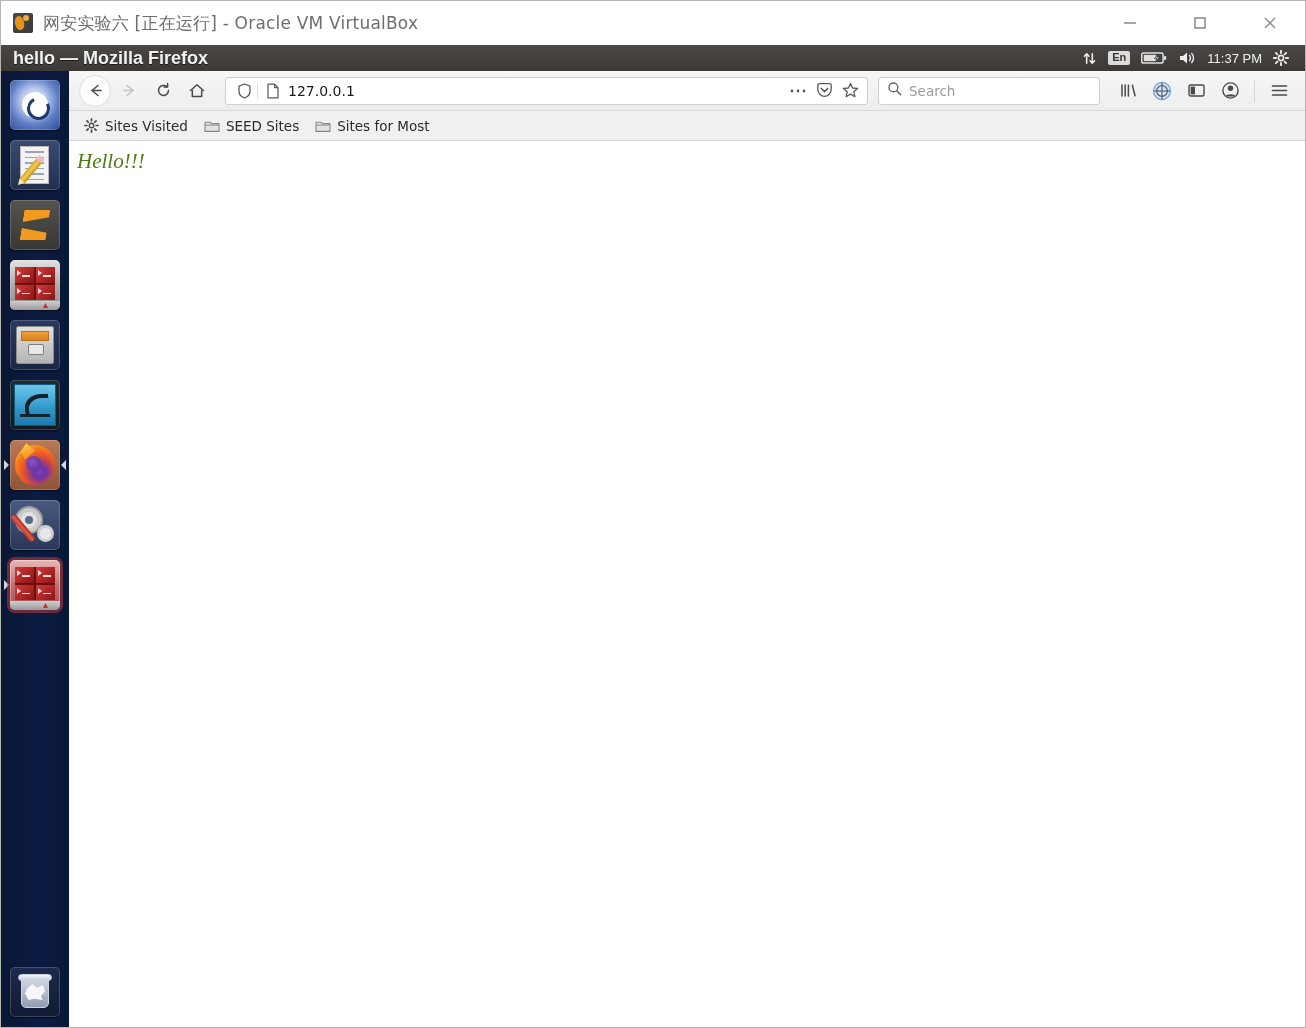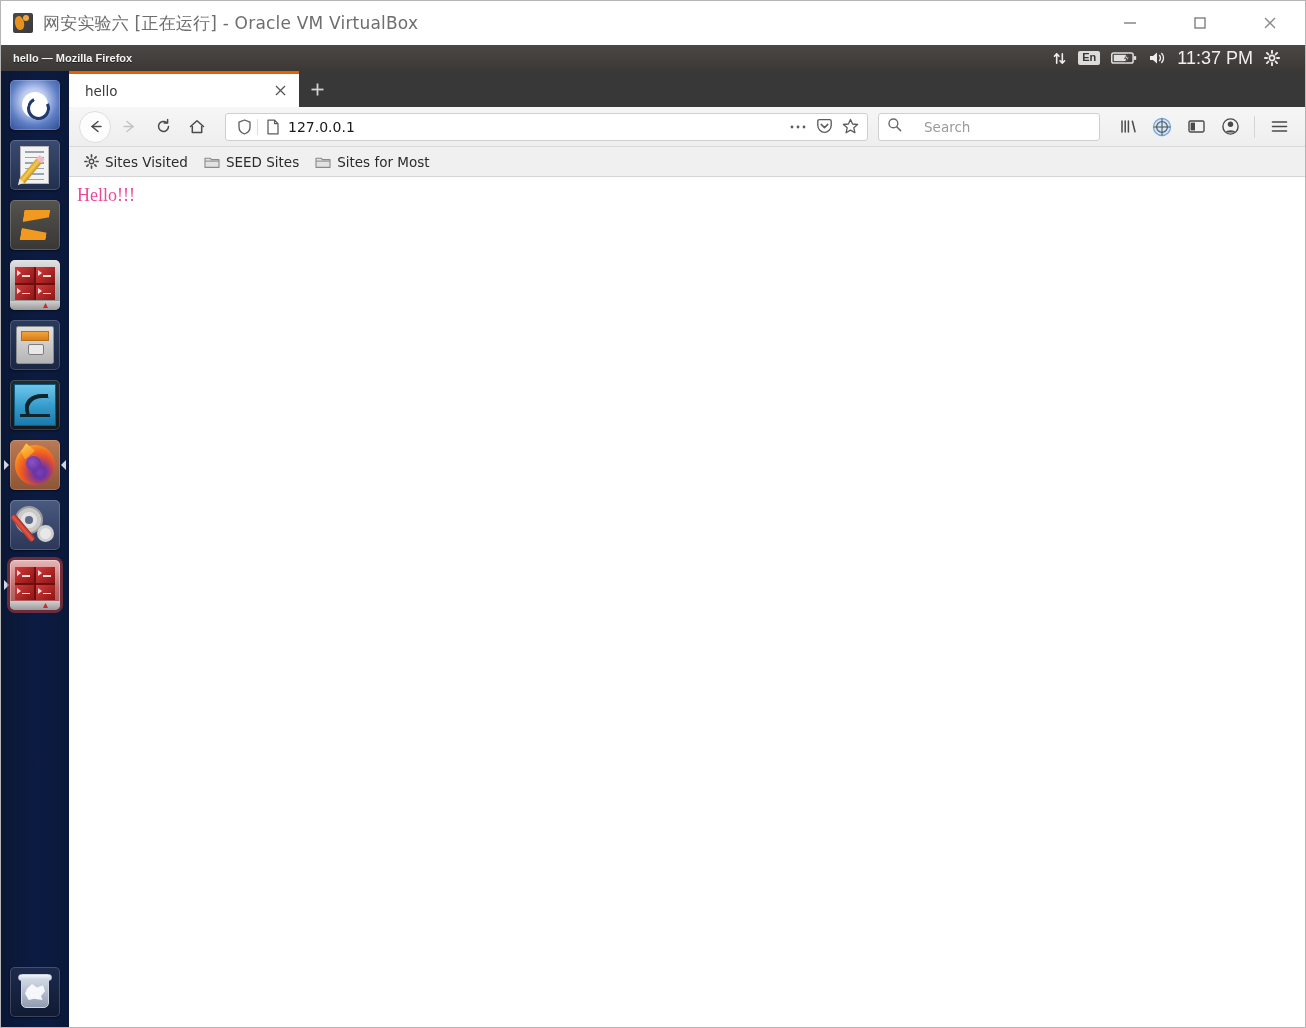--- a/index.html
+++ b/index.html
@@ -72,37 +72,37 @@
   #unity-panel {
     height: 26px; flex: 0 0 26px;
     background: linear-gradient(180deg, #4b4745 0%, #3c3836 100%);
     display: flex; align-items: center;
     color: #ffffff;
     position: relative;
     z-index: 30;
   }
   #panel-title {
     margin-left: 12px;
-    font-size: 11px; font-weight: bold;
+    font-size: 18px; font-weight: bold;
     color: #f2f2f2;
     text-shadow: 0 1px 0 rgba(0,0,0,0.6);
     white-space: nowrap;
   }
   #panel-indicators {
-    position: absolute; right: 25px; top: 0; height: 26px;
+    position: absolute; right: 16px; top: 0; height: 26px;
     display: flex; align-items: center; gap: 11px;
   }
   .ind { display: flex; align-items: center; color: #e8e8e8; }
   #ind-kbd {
     font-size: 11px; font-weight: bold; color: #3a3634;
     background: #dcdcdc; border-radius: 2px;
     padding: 1px 4px 2px 4px; line-height: 1;
   }
   #ind-clock {
-    font-size: 18px; color: #f0f0f0; white-space: nowrap;
+    font-size: 13px; color: #f0f0f0; white-space: nowrap;
   }
 
   
   #guest-body {
     flex: 1 1 auto; display: flex; min-height: 0;
     position: relative;
   }
 
   
   #launcher {
@@ -424,21 +424,21 @@
     display: flex; align-items: center; justify-content: center;
     color: #5c5c5c;
   }
   #searchbar {
     width: 222px; flex: 0 0 222px;
     height: 28px;
     background: #ffffff;
     border: 1px solid #cfcfcf; border-radius: 3px;
     display: flex; align-items: center;
     padding: 0 8px;
-    gap: 22px;
+    gap: 7px;
   }
   #search-ph { font-size: 13.5px; color: #9a9a9a; font-family: "DejaVu Sans","Liberation Sans",sans-serif; }
   #navbar-right { display: flex; align-items: center; gap: 2px; margin-left: 10px; }
   #navbar-sep { width: 1px; height: 22px; background: #d5d5d5; margin: 0 6px; }
 
   
   #bookmarks {
     height: 30px; flex: 0 0 30px;
     background: #f0f0f0;
     border-bottom: 1px solid #d5d5d5;
@@ -455,22 +455,23 @@
 
   
   #content {
     flex: 1 1 auto;
     background: #ffffff;
     padding: 8px 0 0 8px;
     overflow: hidden;
   }
   #content-text {
     font-family: "Liberation Serif", "DejaVu Serif", serif;
-    font-size: 18px; color: #ec4899;
+    font-size: 21px; color: #4d7c0f;
     line-height: 1.2;
+    font-style: italic;
   }
 </style>
 </head>
 <body>
 
 <div id="vbox-window">
 
   <div id="vbox-titlebar">
     <div id="vbox-icon"></div>
     <div id="vbox-title">网安实验六 [正在运行] - Oracle VM VirtualBox</div>
@@ -630,37 +631,20 @@
           <div class="launch-tile ic-trash">
             <div class="can"></div>
             <div class="lid"></div>
             <div class="wad"></div>
           </div>
         </div>
       </div>
 
       <div id="firefox">
 
-        <div id="tabstrip">
-          <div class="tab">
-            <span class="tab-title">hello</span>
-            <span class="tab-close">
-              <svg width="13" height="13" viewBox="0 0 13 13">
-                <line x1="2" y1="2" x2="11" y2="11" stroke="#555" stroke-width="1.3"></line>
-                <line x1="11" y1="2" x2="2" y2="11" stroke="#555" stroke-width="1.3"></line>
-              </svg>
-            </span>
-          </div>
-          <div id="newtab">
-            <svg width="15" height="15" viewBox="0 0 15 15">
-              <line x1="7.5" y1="1.5" x2="7.5" y2="13.5" stroke="#d3d3d3" stroke-width="1.8"></line>
-              <line x1="1.5" y1="7.5" x2="13.5" y2="7.5" stroke="#d3d3d3" stroke-width="1.8"></line>
-            </svg>
-          </div>
-        </div>
 
         <div id="navbar">
           <div class="navbtn" id="backbtn">
             <svg width="17" height="17" viewBox="0 0 17 17">
               <path d="M11 3.5 L5 8.5 L11 13.5" fill="none" stroke="#4a4a4a" stroke-width="1.5" stroke-linecap="round" stroke-linejoin="round"></path>
               <line x1="5" y1="8.5" x2="14" y2="8.5" stroke="#4a4a4a" stroke-width="1.5" stroke-linecap="round"></line>
             </svg>
           </div>
           <div class="navbtn disabled">
             <svg width="17" height="17" viewBox="0 0 17 17">

